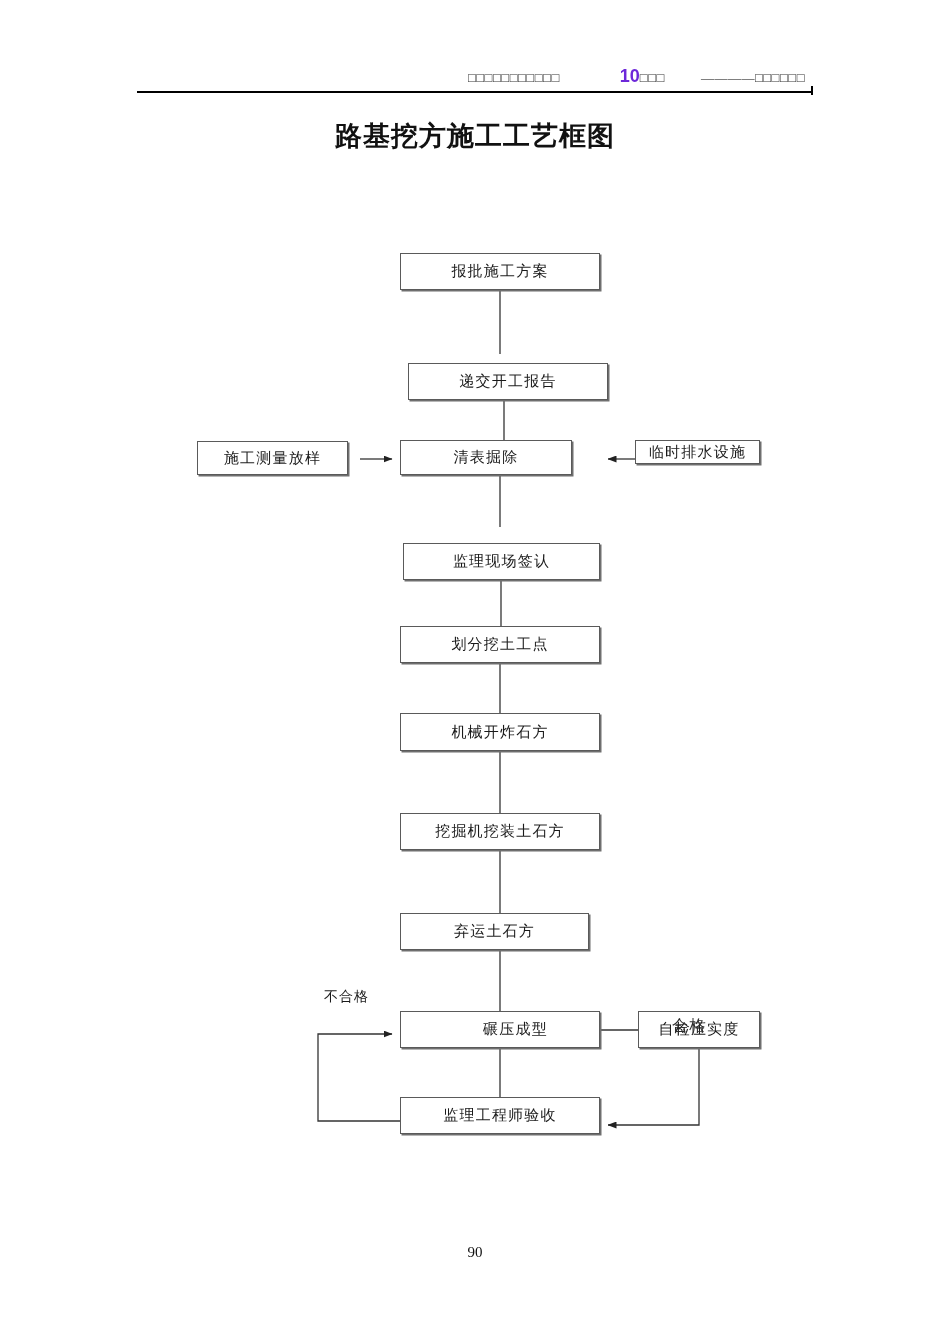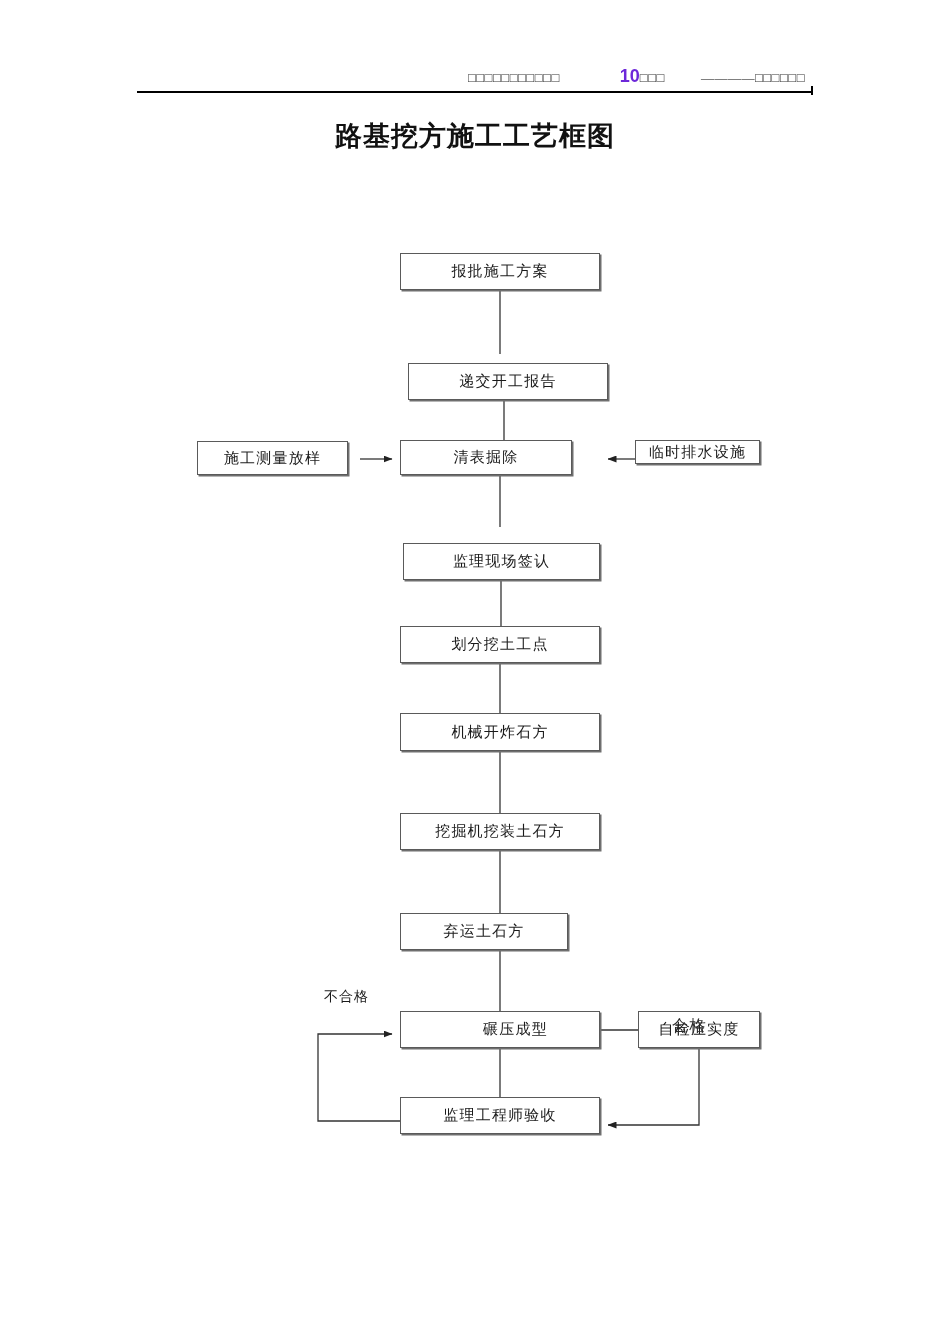--- a/index.html
+++ b/index.html
@@ -196,33 +196,34 @@
       </div>
       <div class="node shadowed" style="left: 400px; top: 626px; width: 200px; height: 37px;">
         <span>划分挖土工点</span>
       </div>
       <div class="node shadowed" style="left: 400px; top: 713px; width: 200px; height: 38px;">
         <span>机械开炸石方</span>
       </div>
       <div class="node shadowed" style="left: 400px; top: 813px; width: 200px; height: 37px;">
         <span>挖掘机挖装土石方</span>
       </div>
-      <div class="node shadowed" style="left: 400px; top: 913px; width: 168px; height: 37px;">
+      <div class="node shadowed" style="left: 400px; top: 913px; width: 189px; height: 37px;">
         <span>弃运土石方</span>
       </div>
       <div class="node shadowed" style="left: 400px; top: 1011px; width: 200px; height: 37px; padding-left: 31px;">
         <span>碾压成型</span>
       </div>
       <div class="node shadowed" style="left: 638px; top: 1011px; width: 122px; height: 37px; text-align: right;">
         <span>自检压实度</span>
       </div>
       <div class="node shadowed" style="left: 400px; top: 1097px; width: 200px; height: 37px;">
         <span>监理工程师验收</span>
       </div>
     </div>
 
   <div id="label-layer">
       <div class="edge-label" style="left: 324px; top: 988px;">不合格</div>
       <div class="overlap-label" style="left: 672px; top: 1016px;">合格</div>
     </div>
 
+  <div class="page-number">90</div>
 
 </div>
 
 </body></html>

